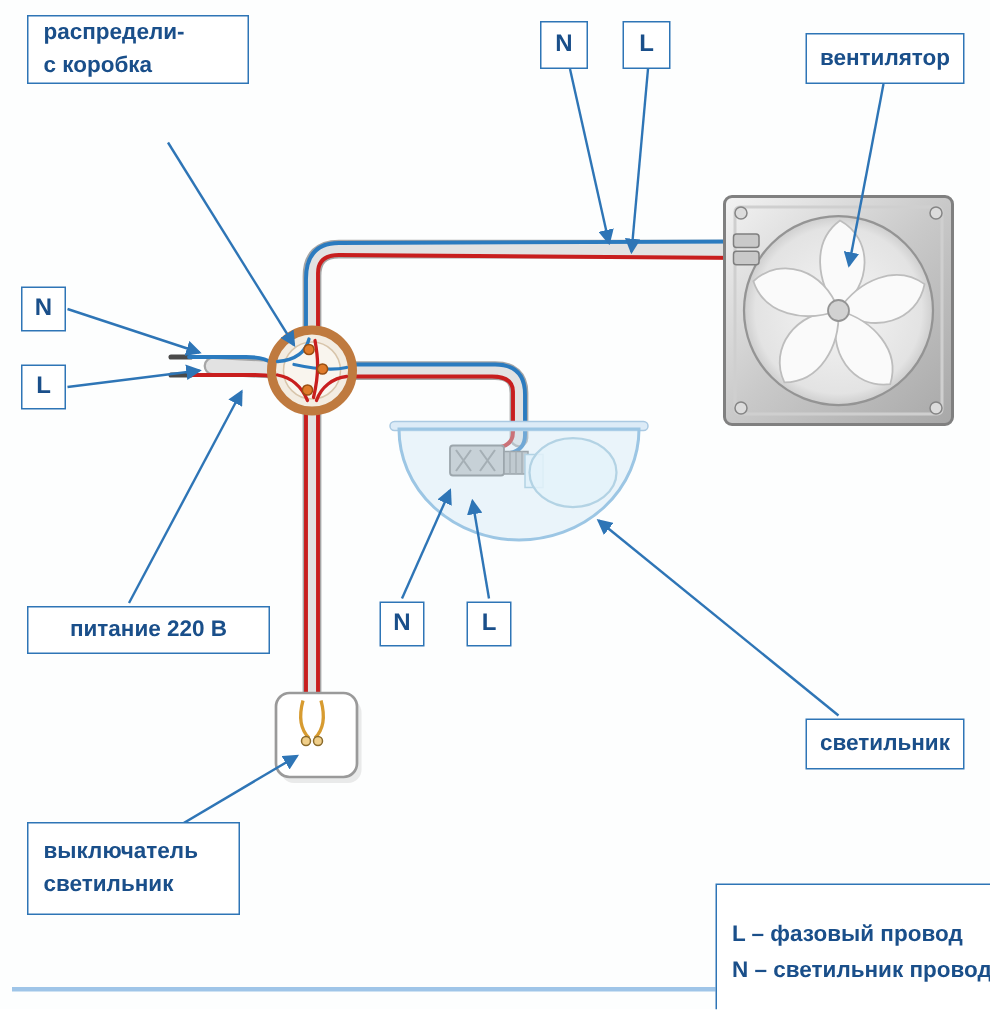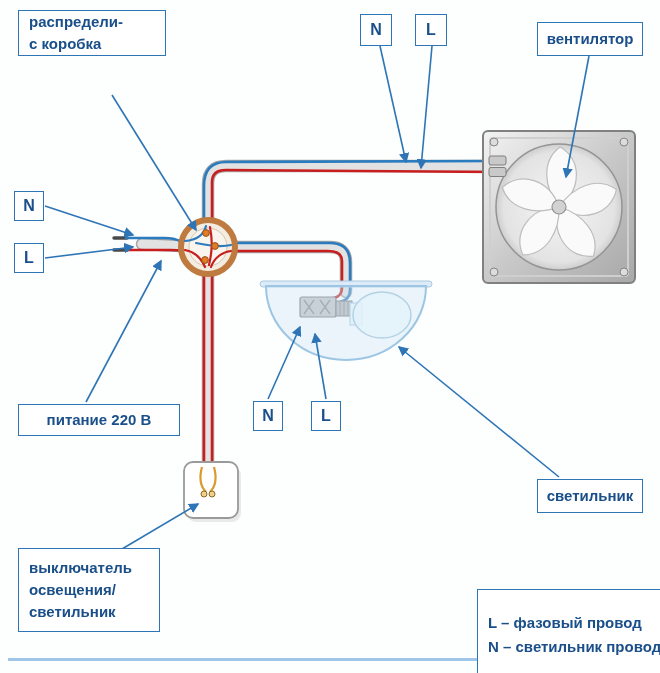--- a/index.html
+++ b/index.html
@@ -177,21 +177,20 @@
 
   <div class="label-box centered" style="left:18px; top:404px; width:162px; height:32px;">питание 220 В</div>
 
   <div class="nl-box" style="left:253px; top:401px;">N</div>
   <div class="nl-box" style="left:311px; top:401px;">L</div>
 
   <div class="label-box centered" style="left:537px; top:479px; width:106px; height:34px;">светильник</div>
 
   <div class="label-box" style="left:18px; top:548px; width:142px; padding:8px 10px;">
     <div>выключатель</div>
-    <div>освещения/</div>
     <div>светильник</div>
   </div>
 
   <div class="label-box" style="left:437px; top:589px; width:212px; padding:21px 10px; line-height:24px;margin-left:40px;">
     <div>L – фазовый провод</div>
     <div>N – светильник провод</div>
   </div>
 
   <div id="bottom-rule"></div>
 </div>

